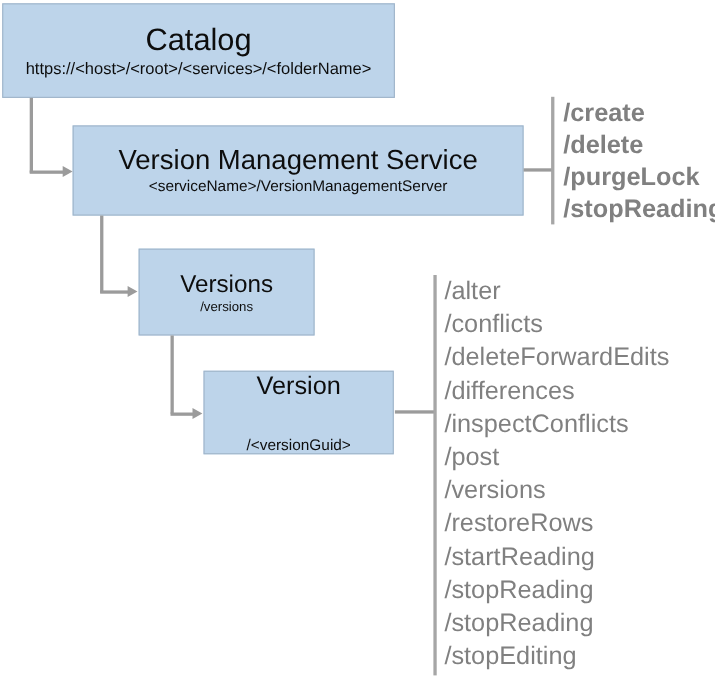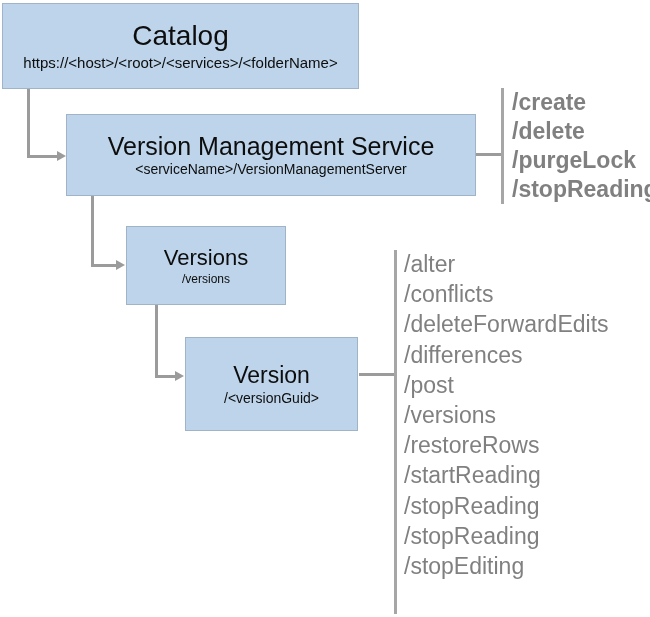--- a/index.html
+++ b/index.html
@@ -59,21 +59,21 @@
   #node-vms .node-title { font-size: 25px; }
   #node-vms .node-sub   { font-size: 14px; margin-top: 3px; }
 
   #node-versions {
     left: 126px; top: 226px; width: 160px; height: 79px;
   }
   #node-versions .node-title { font-size: 22px; }
   #node-versions .node-sub   { font-size: 12px; margin-top: 4px; }
 
   #node-version {
-    left: 185px; top: 337px; width: 173px; height: 94px;
+    left: 185px; top: 337px; width: 173px; height: 76px; justify-content: space-between;
   }
   #node-version .node-title { font-size: 23px; }
   #node-version .node-sub   { font-size: 14px; margin-top: 4px; }
 
   
   .conn {
     position: absolute;
     background: #9b9b9b;
   }
   .conn-v { width: 3px; }
@@ -182,20 +182,21 @@
     <li>/stopReading</li>
   </ul>
 
   <div class="bracket-stem" id="stem-ver"></div>
   <div class="bracket-bar" id="bar-ver"></div>
   <ul class="endpoint-list" id="list-ver">
     <li>/alter</li>
     <li>/conflicts</li>
     <li>/deleteForwardEdits</li>
     <li>/differences</li>
+    <li>/inspectConflicts</li>
     <li>/post</li>
     <li>/versions</li>
     <li>/restoreRows</li>
     <li>/startReading</li>
     <li>/stopReading</li>
     <li>/stopReading</li>
     <li>/stopEditing</li>
   </ul>
 
 </div>

